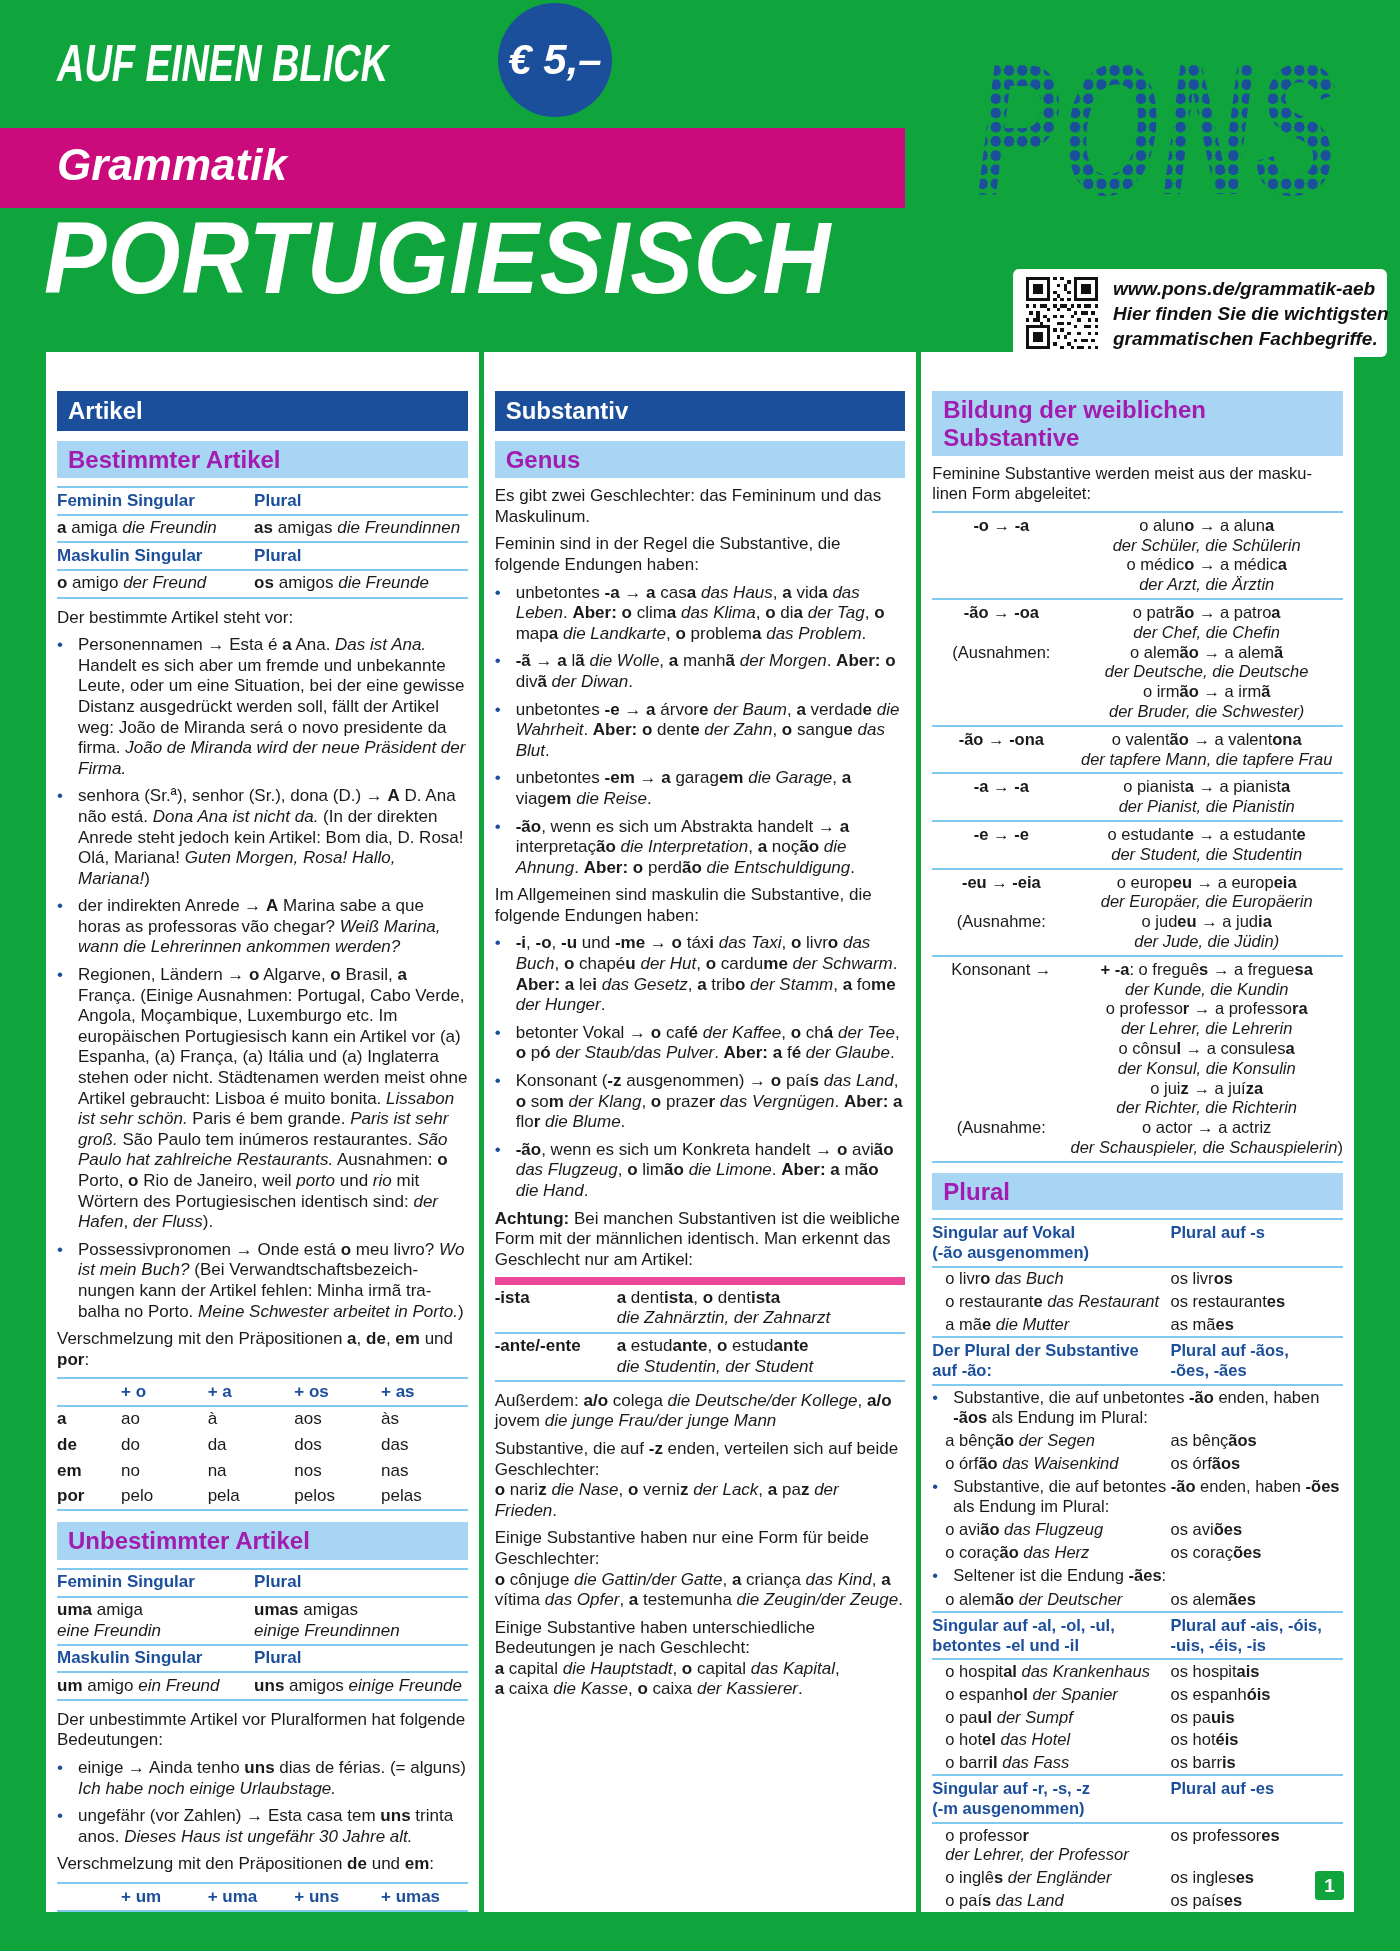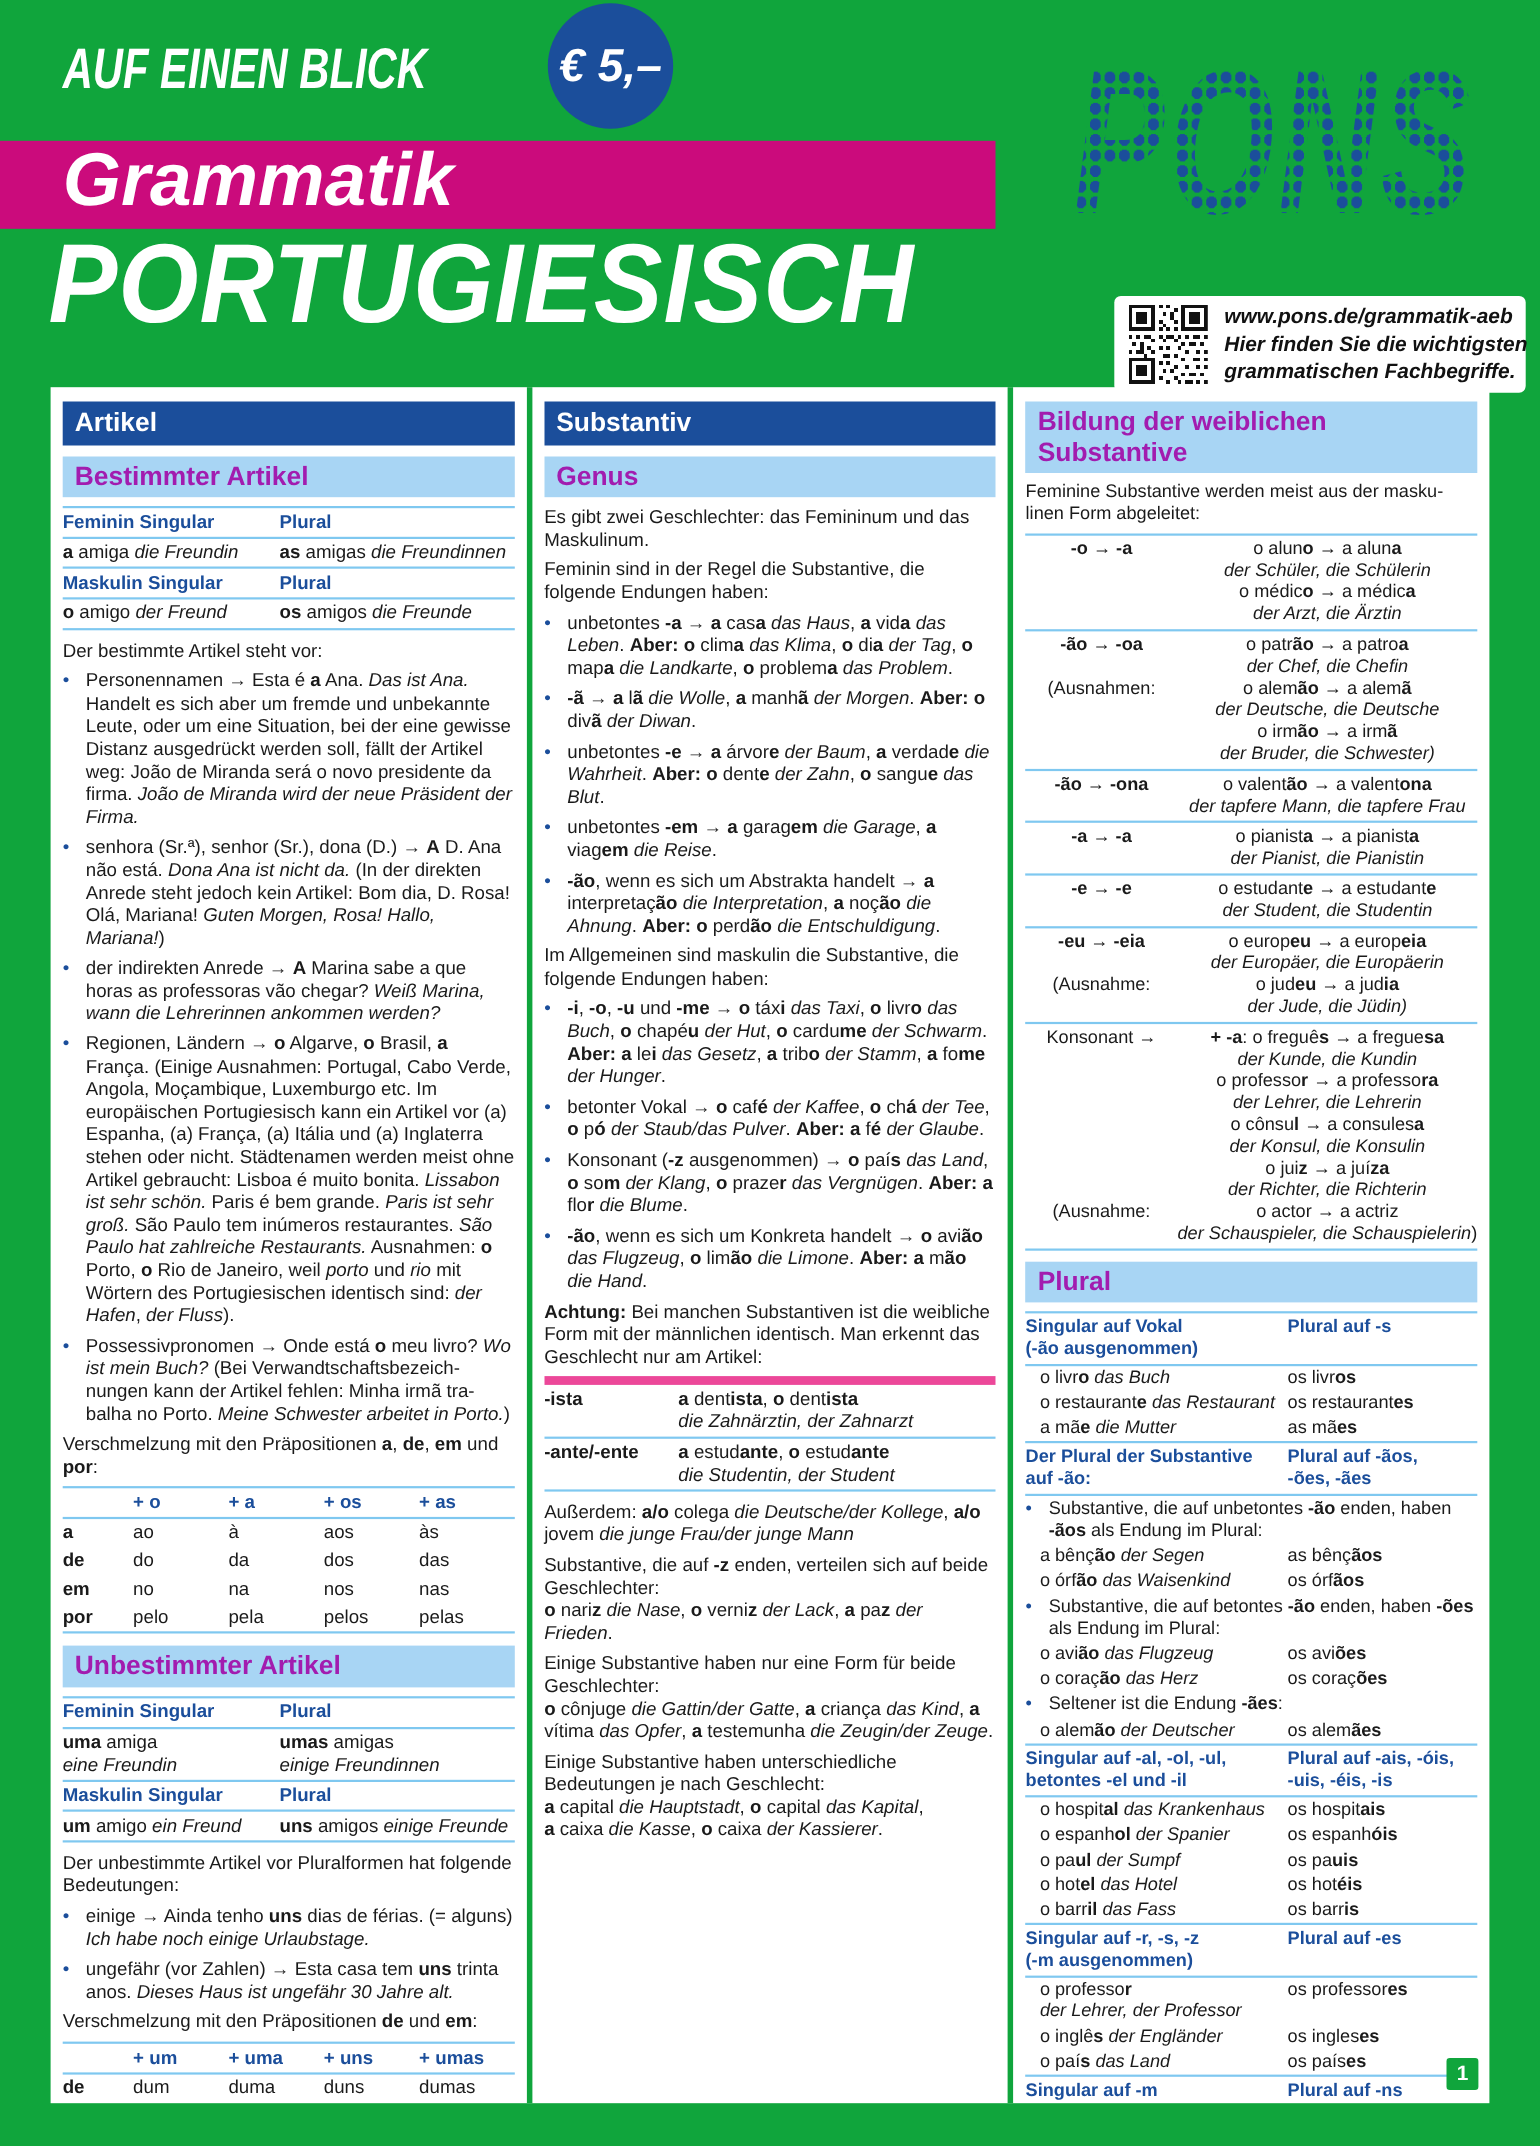--- a/index.html
+++ b/index.html
@@ -18,21 +18,21 @@
     transform:scaleX(.73);transform-origin:left top;white-space:nowrap;
   }
   .price{
     position:absolute;left:498px;top:-8px;width:114px;height:114px;border-radius:50%;
     background:#1B4E9B;display:flex;align-items:center;justify-content:center;
     color:#fff;font-weight:bold;font-size:42px;
   }
   .series{position:absolute;left:0;top:117px;width:905px;height:80px;background:#CB0B7C;}
   .series span{
     position:absolute;left:57px;top:50%;transform:translateY(-56%);
-    color:#fff;font-weight:bold;font-size:68px;
+    color:#fff;font-weight:bold;font-size:44px;
   }
   .title{
     position:absolute;left:44px;top:196px;color:#fff;font-weight:bold;font-size:102px;line-height:1;
     transform:scaleX(.92);transform-origin:left top;white-space:nowrap;letter-spacing:1px;
   }
   .pons{
     position:absolute;left:976px;top:24px;
     font-weight:bold;font-size:188px;line-height:188px;letter-spacing:5px;
     transform:scaleX(.66);transform-origin:left top;
     color:transparent;
@@ -47,21 +47,21 @@
   .qr{width:72px;height:72px;margin-left:13px;flex:0 0 72px;}
   .qrtext{margin-left:15px;font-weight:bold;font-size:19px;line-height:25px;color:#111;white-space:nowrap;}
 
   
   .page{
     position:absolute;left:46px;right:46px;top:352px;bottom:39px;background:#fff;
     display:flex;
   }
   .sep{width:5px;background:#10A53C;flex:0 0 5px;}
   .col{flex:1 1 0;padding:13px 11px 0 11px;overflow:hidden;position:relative;
-       font-size:17px;line-height:20.6px;}
+       font-size:17px;line-height:20.6px;margin-top:26px;}
   .col:last-child{font-size:16.5px;line-height:19.8px;}
   .col > :first-child{margin-top:0;}
 
   .h1{background:#1B4E9B;color:#fff;font-weight:bold;font-size:24px;line-height:1.15;
       padding:6px 11px;margin:0 0 9px 0;}
   .h2{background:#A8D5F4;color:#a21caf;font-weight:bold;font-size:24px;line-height:1.15;
       padding:5px 11px;margin:10px 0 8px 0;}
   .para{margin:7px 0;}
   .bullet{display:flex;margin:7px 0;}
   .dot{color:#1B4E9B;flex:0 0 21px;width:21px;}

